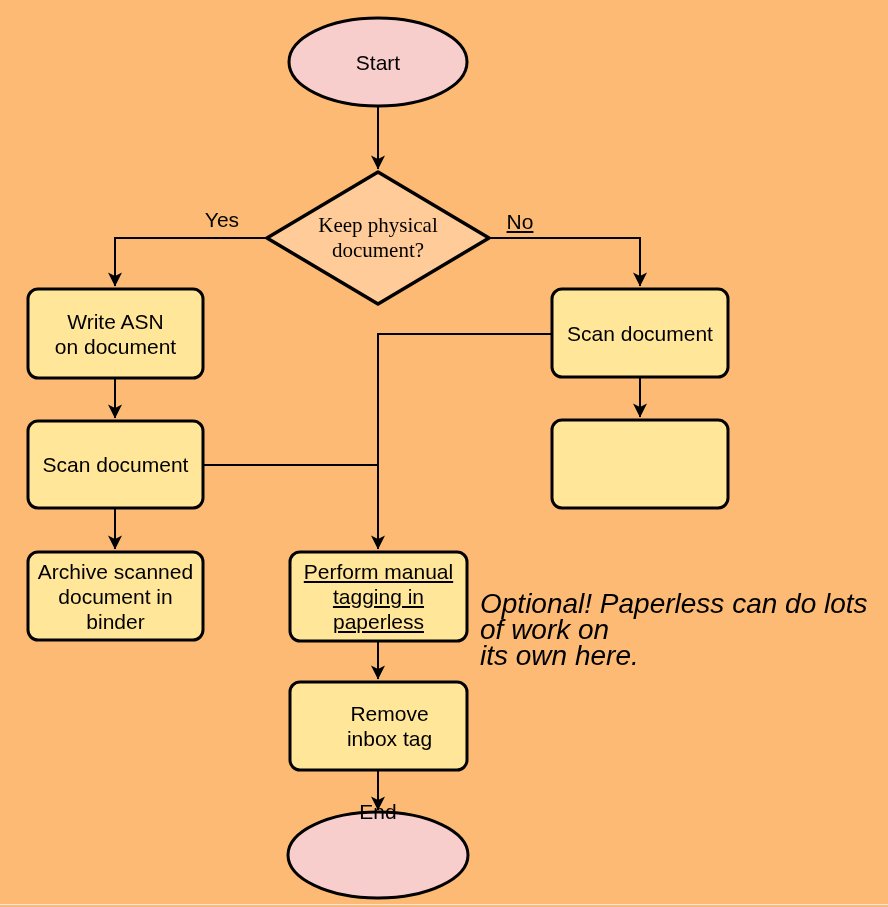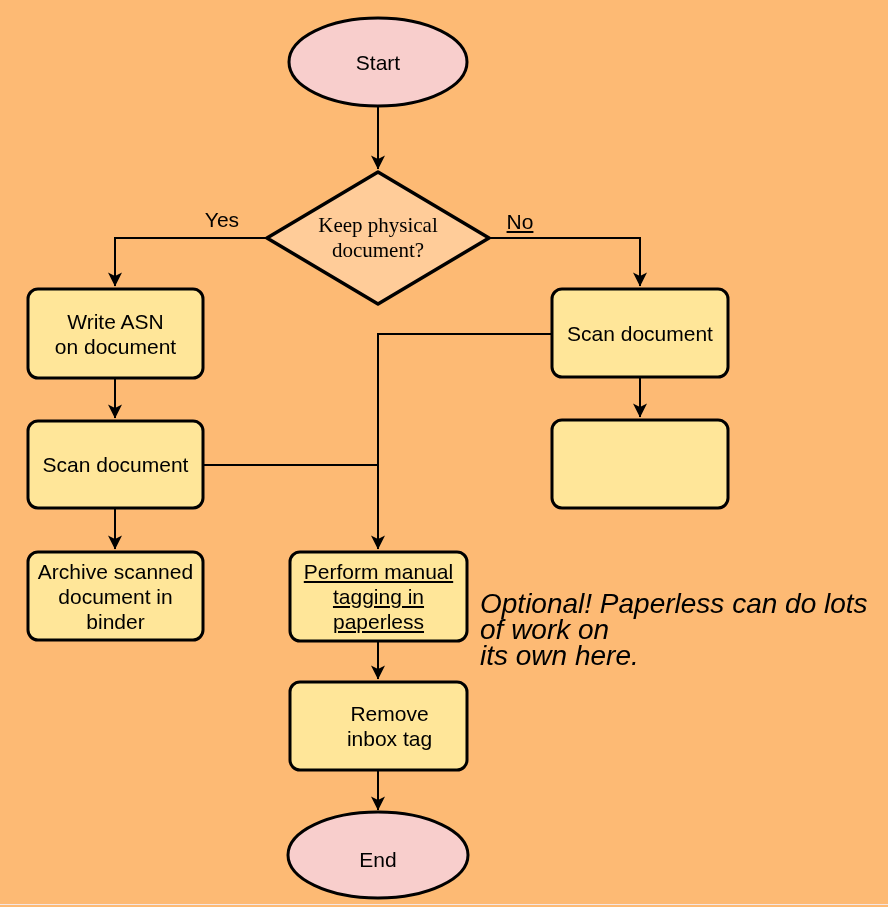--- a/index.html
+++ b/index.html
@@ -123,21 +123,21 @@
   <div class="node-label" style="left:552px; top:289px; width:176px; height:88px;">Scan document</div>
 
 
   <div class="node-label" style="left:290px; top:552px; width:177px; height:89px;text-decoration:underline;">Perform manual
 tagging in
 paperless</div>
 
   <div class="node-label" style="left:290px; top:682px; width:177px; height:88px;margin-left:11px;">Remove
 inbox tag</div>
 
-  <div class="node-label" style="left:289px; top:816px; width:178px; height:86px;">End</div>
+  <div class="node-label" style="left:289px; top:768px; width:178px; height:86px;">End</div>
 
   <div class="edge-label" style="left:192px; top:206px; width:60px; height:28px;">Yes</div>
 
   <div class="edge-label" style="left:490px; top:208px; width:60px; height:28px;text-decoration:underline;">No</div>
 
   <div class="annotation">Optional! Paperless can do lots of work on
 its own here.</div>
 
   <div class="bottom-hairline"></div>
 </div>

